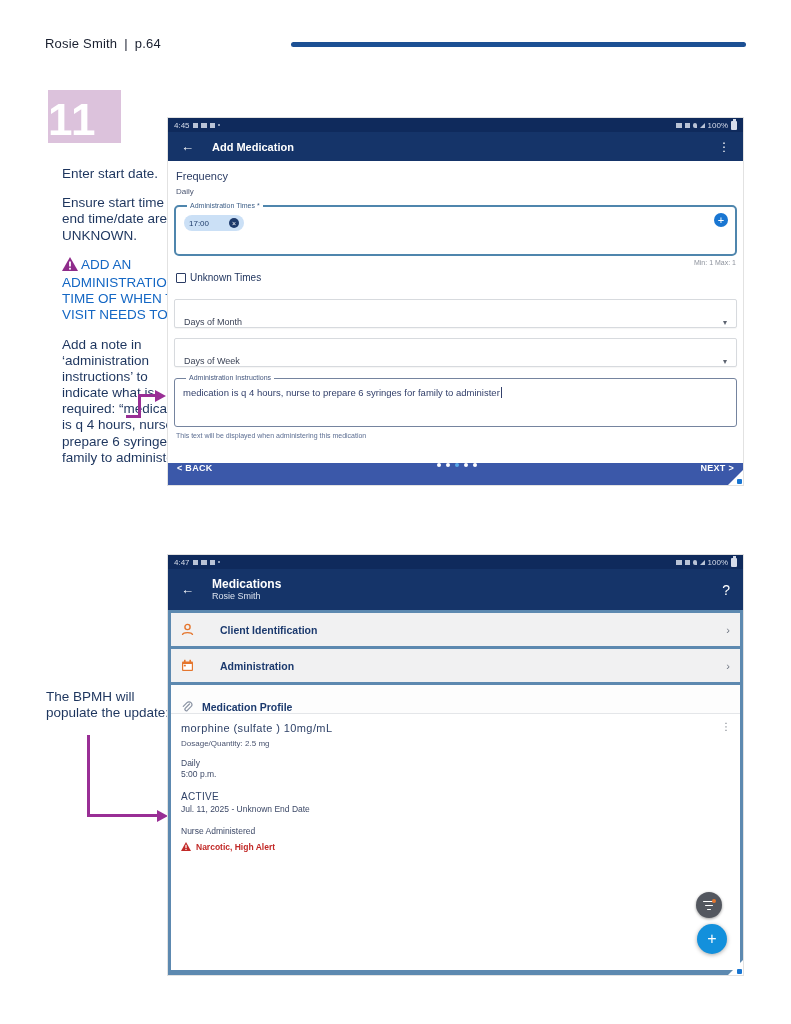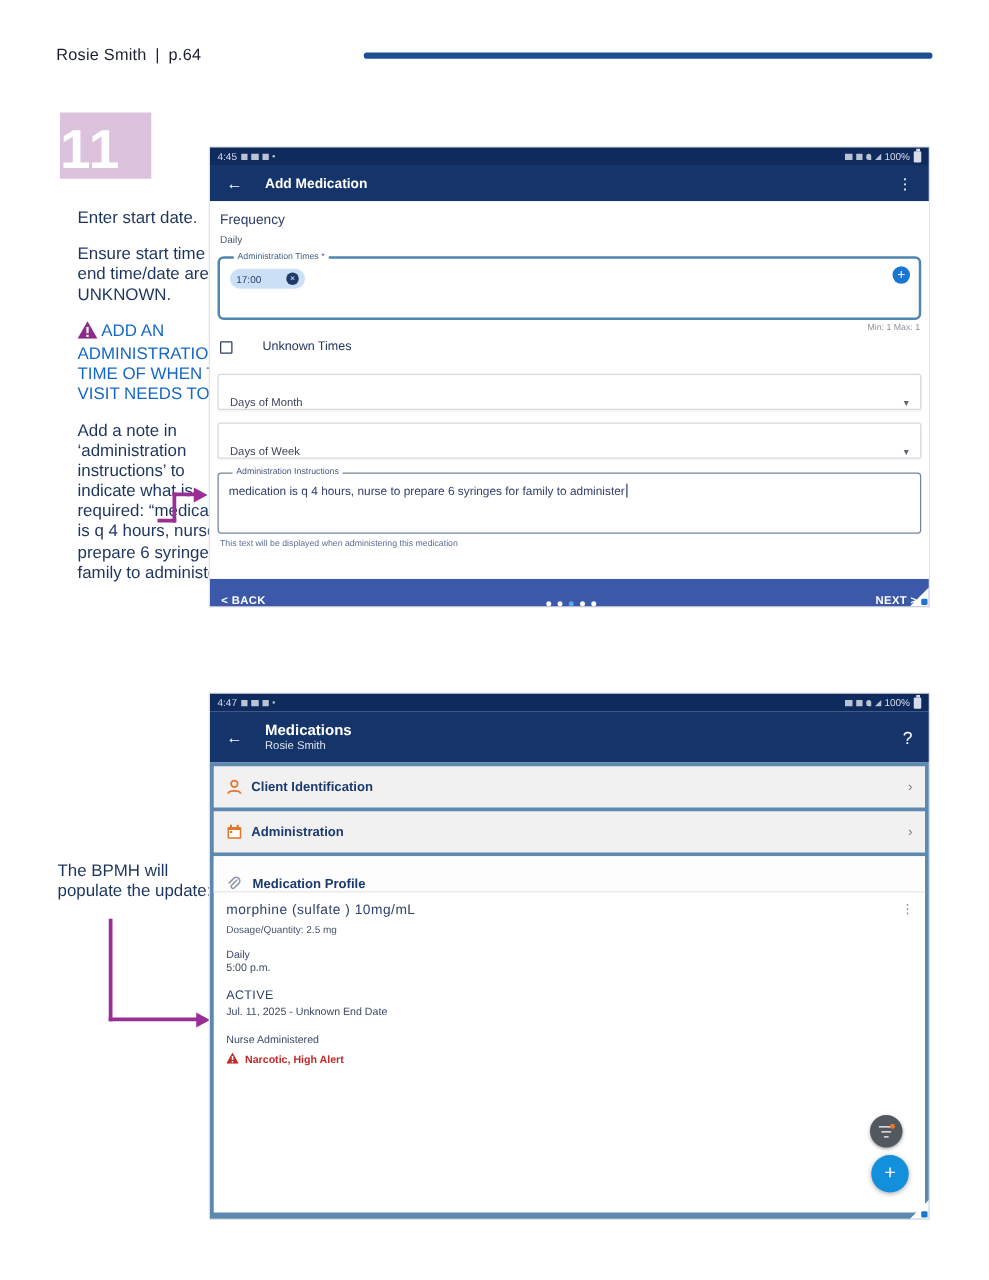--- a/index.html
+++ b/index.html
@@ -60,58 +60,58 @@
   .fs-times .legend { color:#3f6088; }
   .chip { position:absolute; left:8px; top:8px; height:16px; background:#cbe0f6; border-radius:9px;
           display:flex; align-items:center; gap:20px; padding:0 5px; }
   .chip .t { font-size:8px; color:#23406e; }
   .chip .x { width:10px; height:10px; border-radius:50%; background:#1d3a6b; color:#ffffff; font-size:7px;
              display:flex; align-items:center; justify-content:center; line-height:1; }
   .add-btn { position:absolute; right:7px; top:6px; width:14px; height:14px; border-radius:50%;
              background:#1976d2; color:#ffffff; font-size:11px; display:flex; align-items:center; justify-content:center; line-height:1; }
   .minmax { position:absolute; right:7px; top:98px; font-size:7px; color:#8d929c; }
 
-  .chk-row { position:absolute; left:8px; top:111px; display:flex; align-items:center; gap:24px; }
+  .chk-row { position:absolute; left:8px; top:111px; display:flex; align-items:center; gap:4px; }
   .chk-box { width:10px; height:10px; border:1.5px solid #2b3c64; border-radius:1px; background:#fff; }
   .chk-label { font-size:10px; color:#22365f; }
 
   .dropdown { position:absolute; left:6px; right:6px; height:29px; border:1px solid #d7dade; border-radius:2px;
               background:#fff; display:flex; align-items:flex-end; justify-content:space-between; padding:0 9px;
               box-shadow:0 1px 1px rgba(0,0,0,.04); }
   .dd1 { top:138px; } .dd2 { top:177px; }
   .dropdown .lbl { font-size:9px; color:#3c4457; }
   .dropdown .caret { font-size:8px; color:#5c6370; }
 
   .fs-instr { top:217px; height:49px; border:1px solid #75849f; border-radius:3px; }
   .fs-instr .legend { color:#45587f; }
   .fs-instr .val { position:absolute; left:8px; top:8px; font-size:9.5px; color:#33406b; }
   .fs-instr .cursor { display:inline-block; width:1px; height:11px; background:#33406b; vertical-align:-2px; margin-left:1px; }
   .instr-helper { position:absolute; left:8px; top:271px; font-size:7px; color:#5c6e92; }
 
-  .bottom-nav { height:22px; background:#3b58a9; display:flex; align-items:flex-end; justify-content:space-between;
+  .bottom-nav { height:22px; background:#3b58a9; display:flex; align-items:flex-start; justify-content:space-between;
                 padding:0 9px; color:#ffffff; font-size:9px; font-weight:bold; letter-spacing:.3px; }
   .dots { display:flex; gap:5px; align-items:center; }
   .dots i { width:4px; height:4px; border-radius:50%; background:#ffffff; }
   .dots i.active { background:#58a8e8; }
 
   .corner { position:absolute; right:0; bottom:0; width:0; height:0;
             border-bottom:15px solid #ffffff; border-left:15px solid transparent; z-index:5; }
   .corner-chip { position:absolute; right:1px; bottom:1px; width:5px; height:5px; background:#1976d2; border-radius:1px; z-index:6; }
 
   
   .shot2 { left:168px; top:555px; height:420px; }
   .shot2 .appbar { height:41px; }
   .titleblock { margin-left:18px; flex:1; }
   .titleblock .t1 { font-size:12px; font-weight:bold; line-height:1.2; }
   .titleblock .t2 { font-size:9px; color:#dbe2ee; line-height:1.2; }
   .help-q { font-size:14px; color:#ffffff; }
   .s2-body { position:relative; background:#5d89b0; height:365px; padding:3px 3px 5px 3px;
              display:flex; flex-direction:column; gap:3px; }
   .sec-card { background:#f1f1f2; display:flex; align-items:center; padding:0 10px; height:33px; flex:0 0 33px; }
-  .sec-card .sec-label { font-size:10.5px; font-weight:bold; color:#1c3a6e; margin-left:7px; flex:1; }
+  .sec-card .sec-label { font-size:10.5px; font-weight:bold; color:#1c3a6e; margin-left:26px; flex:1; }
   .sec-card .chev { font-size:11px; color:#707784; }
   .profile-card { background:#ffffff; flex:1; display:flex; flex-direction:column; }
   .profile-header { height:29px; border-bottom:1px solid #e4e6e9; background:#fdfdfd;
                     display:flex; align-items:flex-end; padding:0 10px; }
   .profile-header .sec-label { font-size:10.5px; font-weight:bold; color:#1c3a6e; margin-left:9px; }
   .med { position:relative; flex:1; padding:8px 10px; }
   .med .name { font-size:11px; color:#2f4268; letter-spacing:.4px; }
   .med .kebab2 { position:absolute; right:9px; top:7px; color:#7a7f88; font-size:10px; }
   .med .small { font-size:8px; color:#4a5470; line-height:1.3; }
   .med .m1 { margin-top:5px; }

